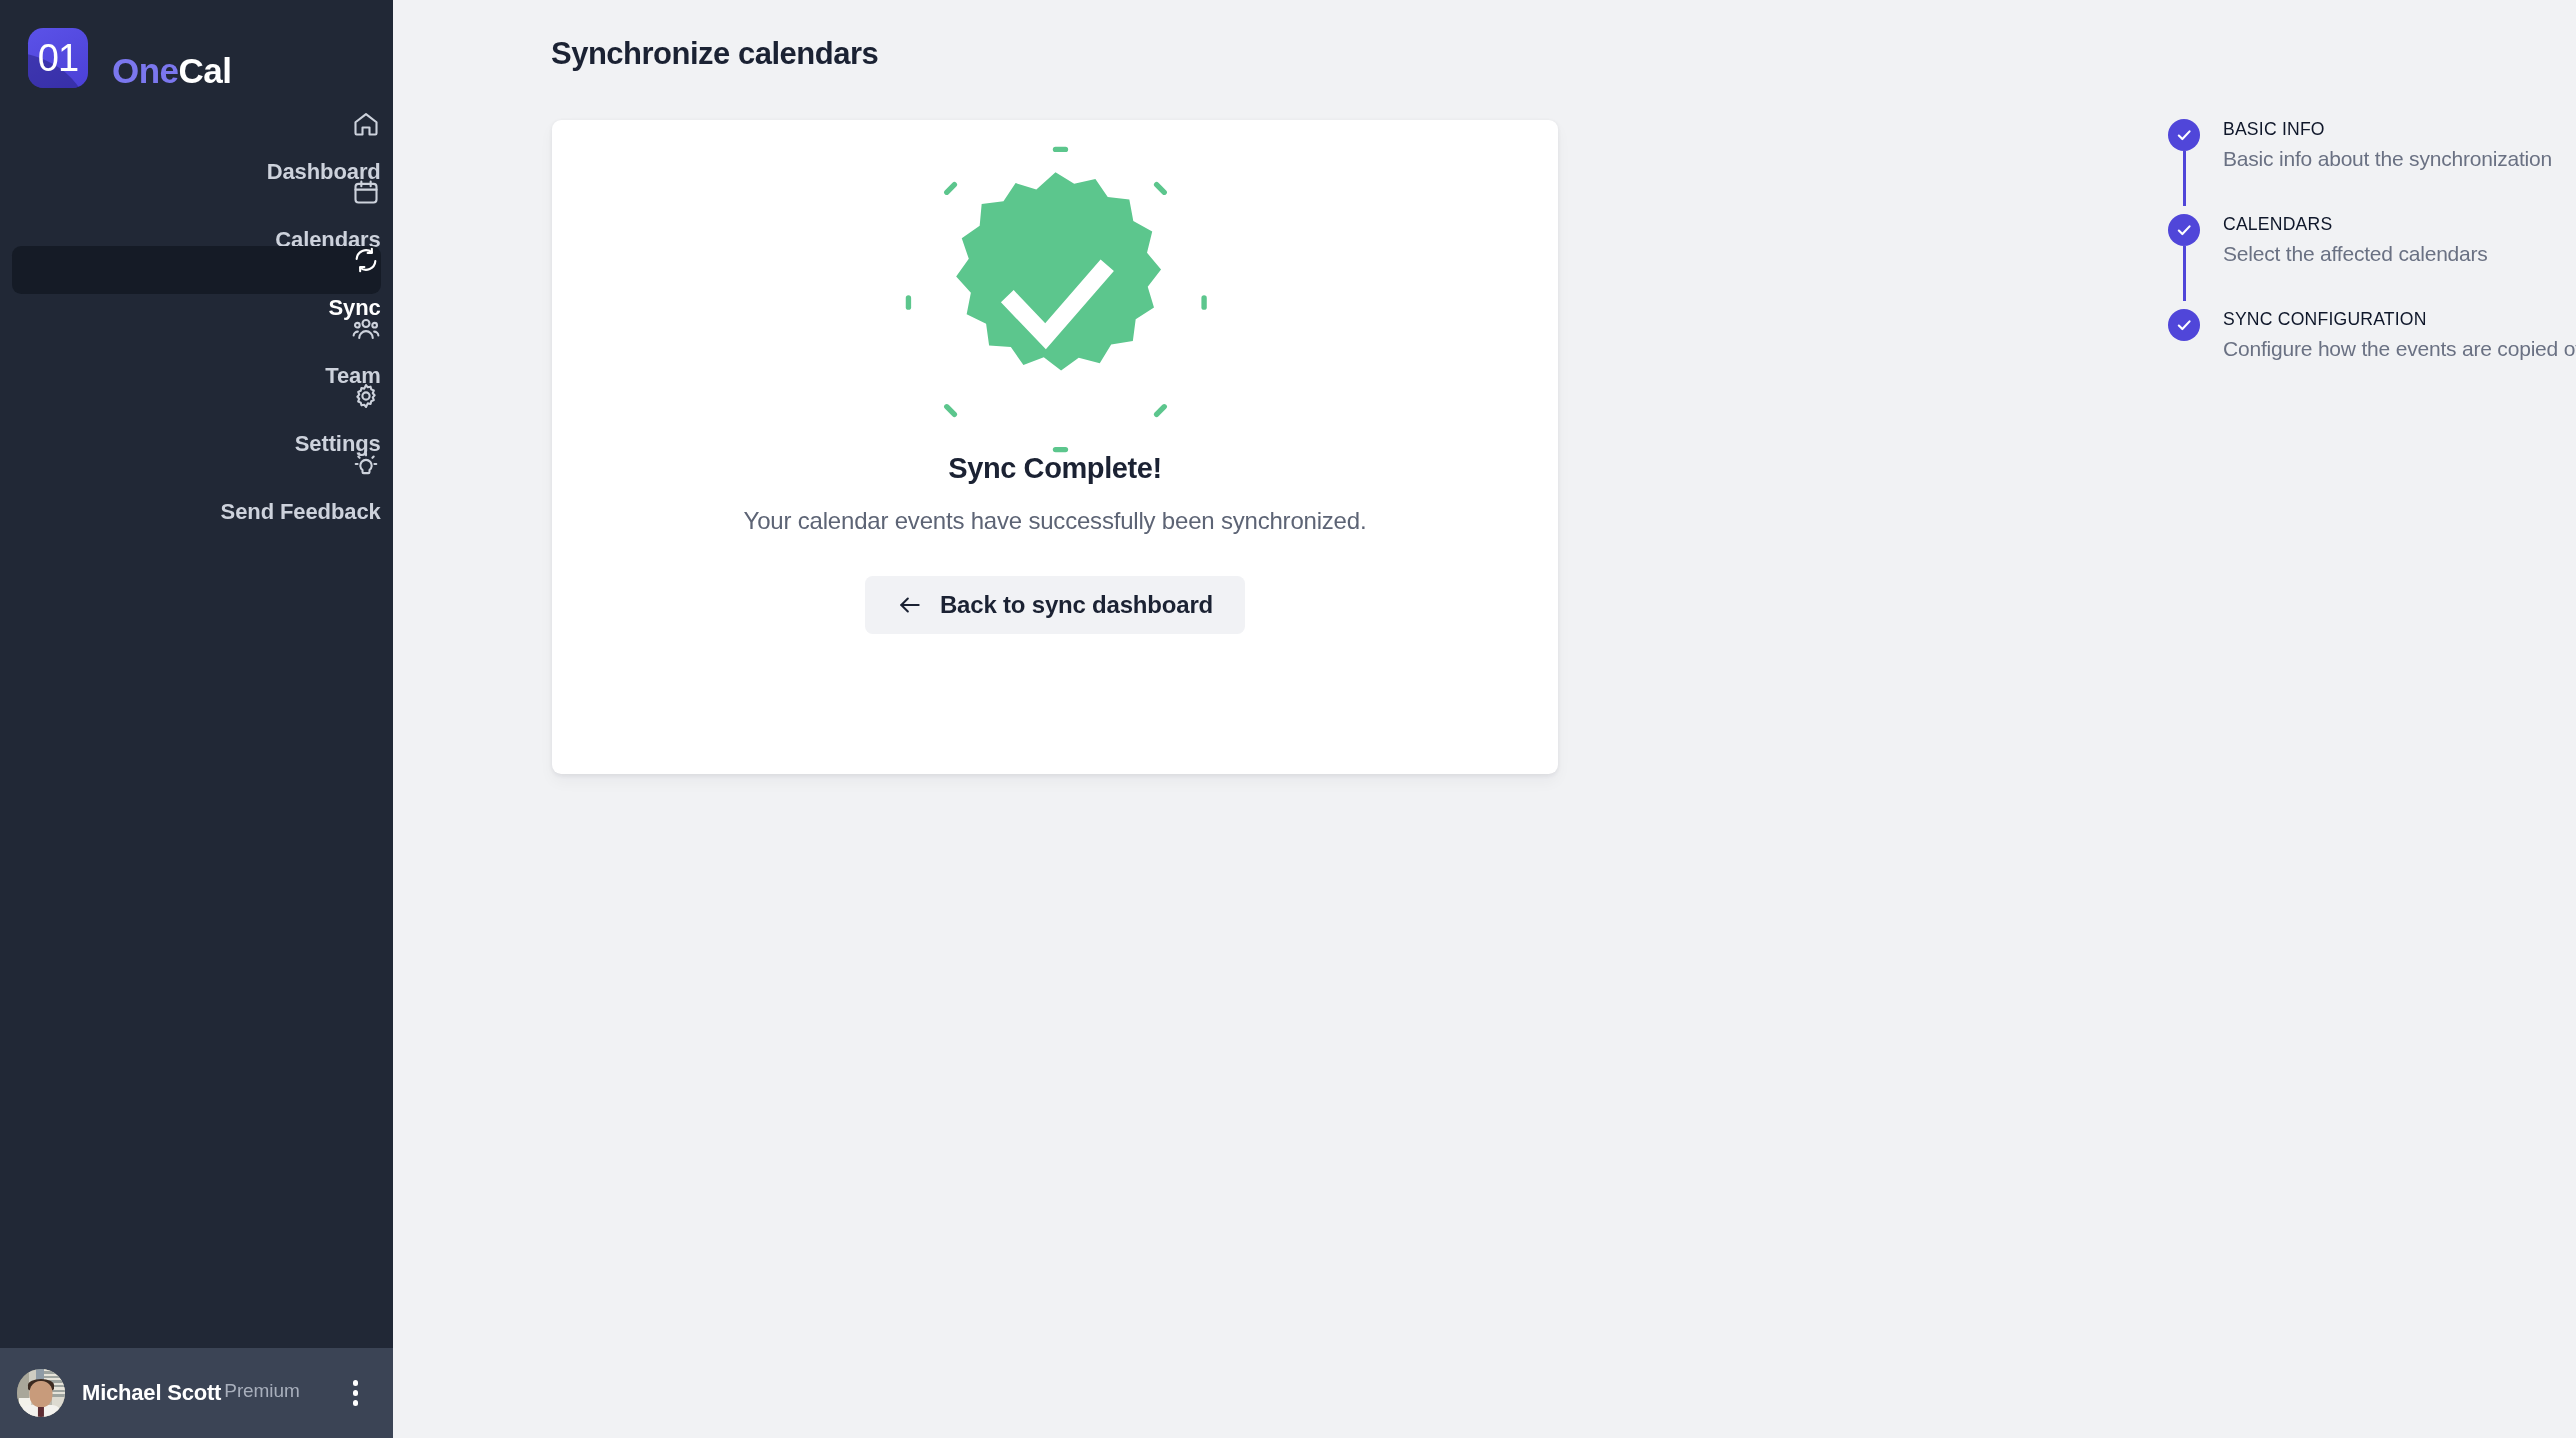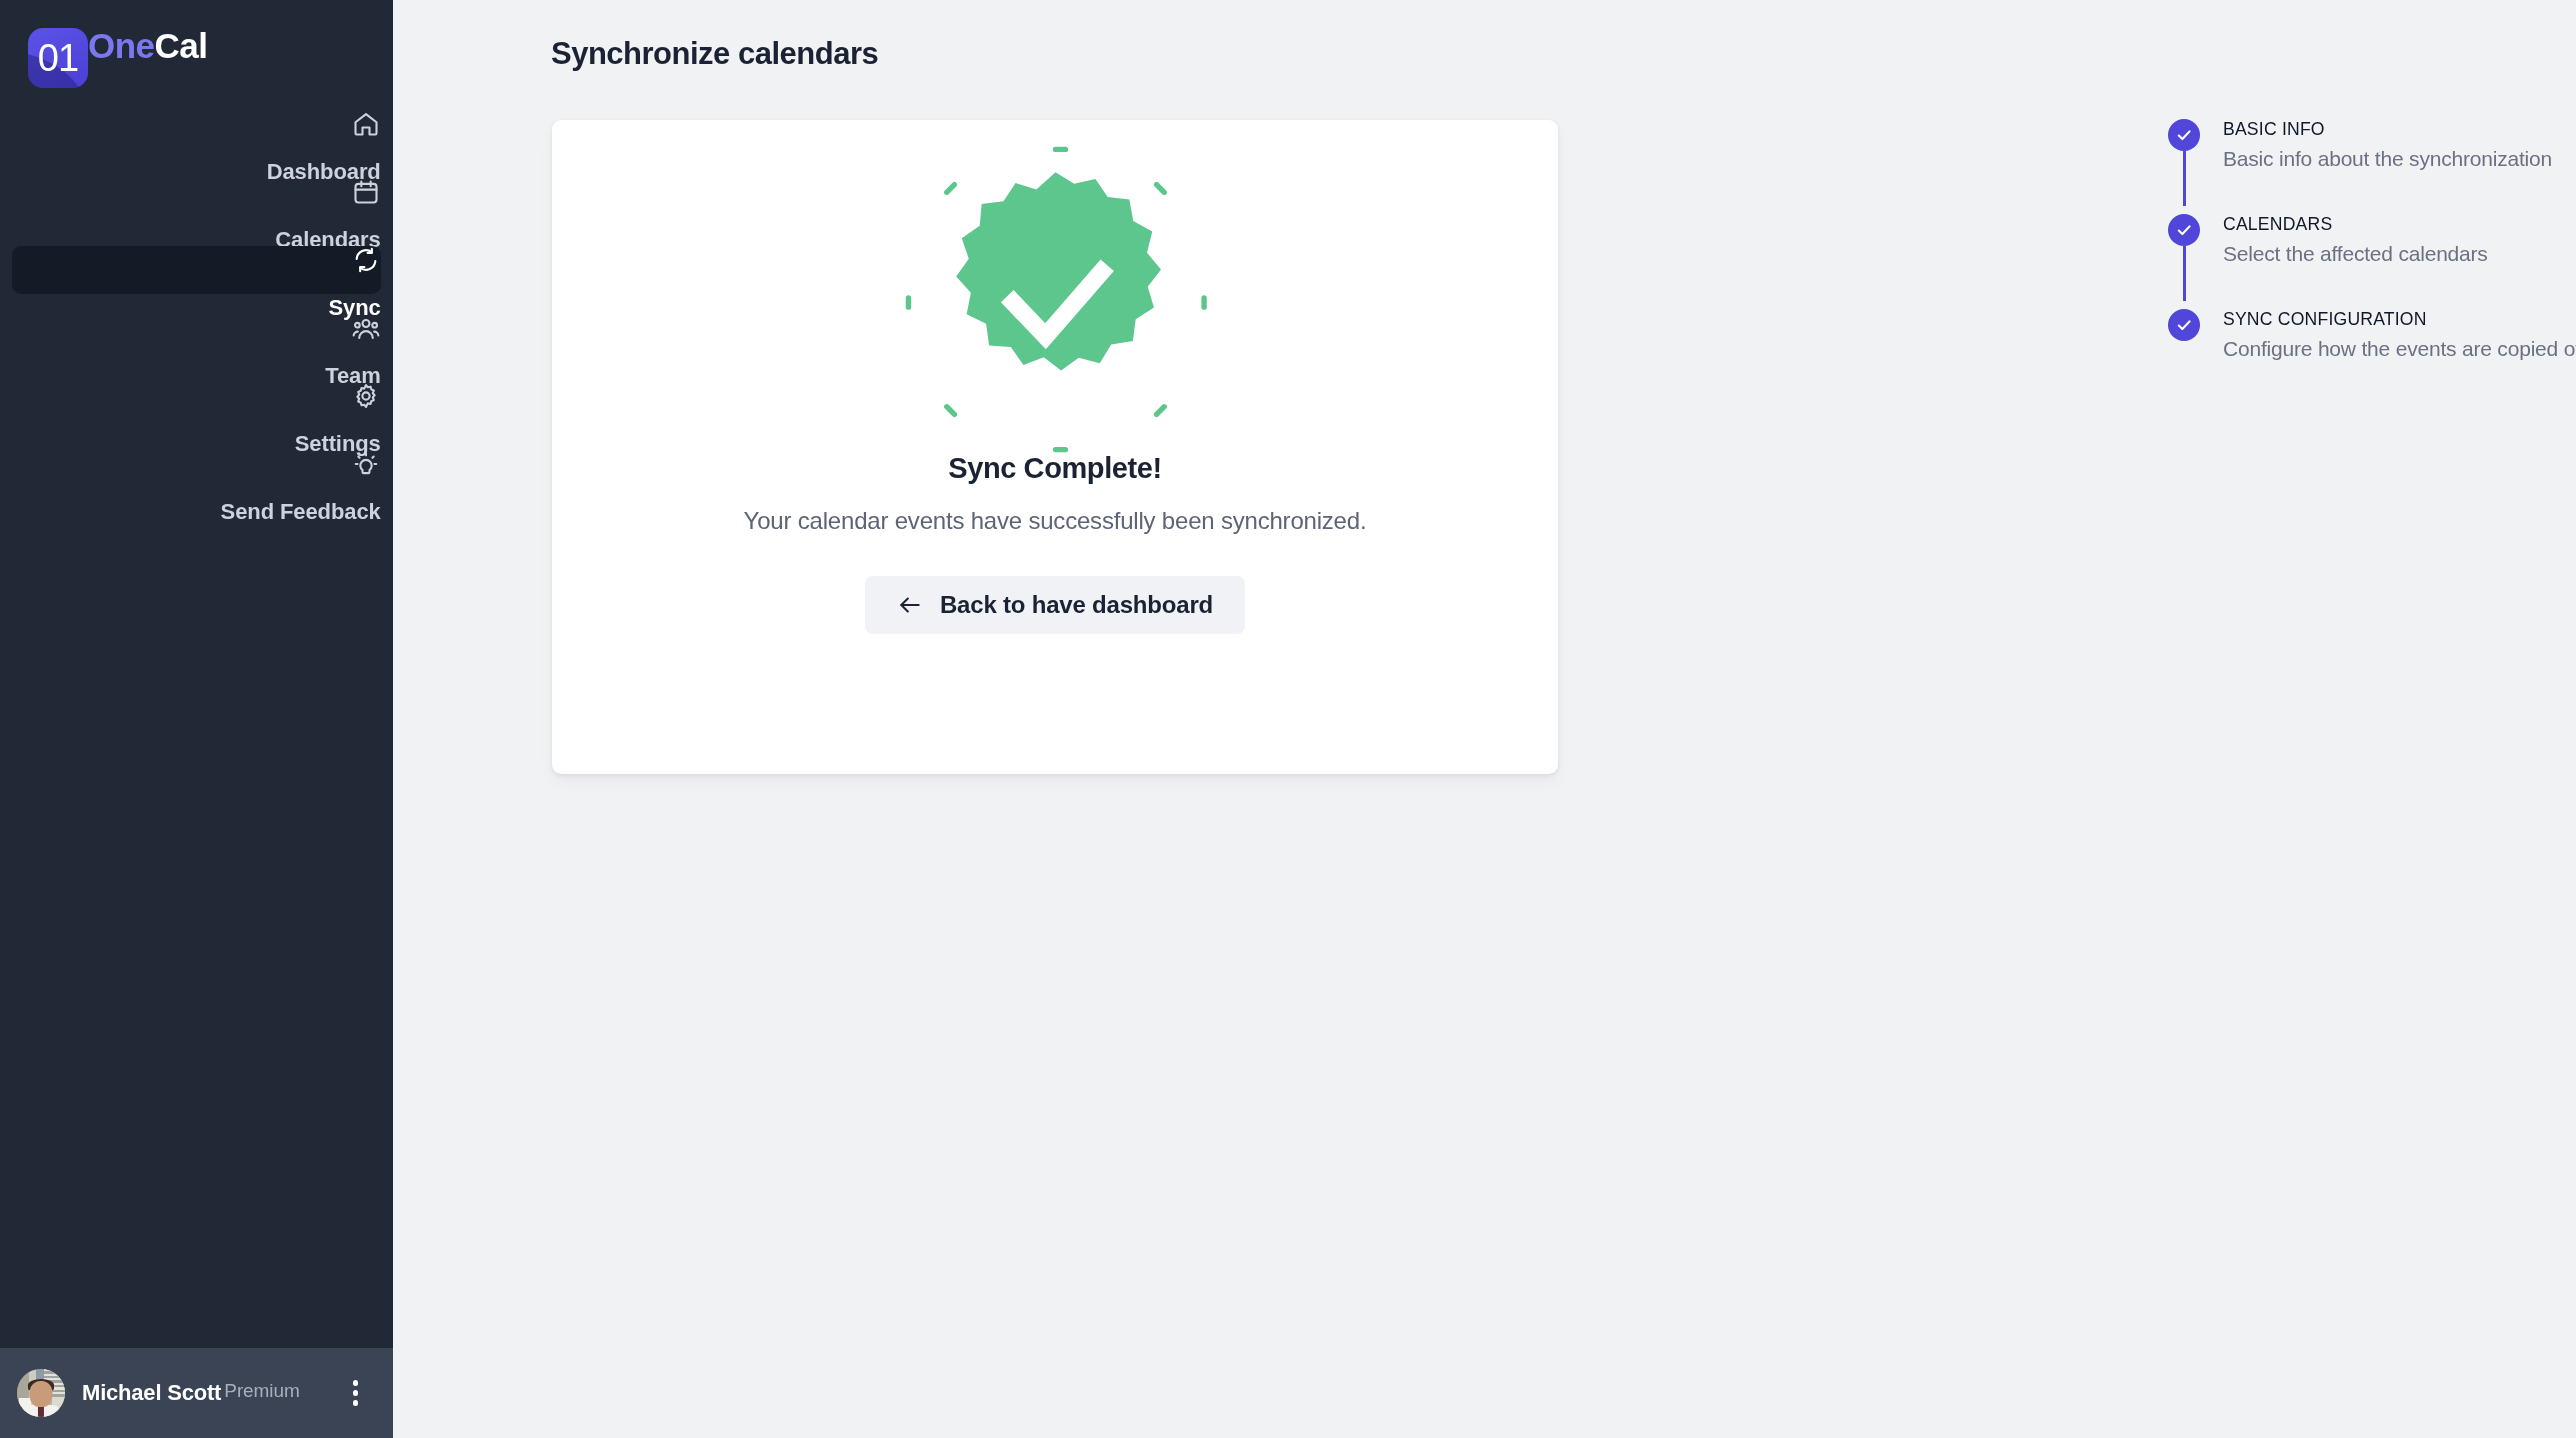--- a/index.html
+++ b/index.html
@@ -23,22 +23,22 @@
     height: 1438px;
     background: #212836;
     display: flex;
     flex-direction: column;
     flex: 0 0 393px;
     position: relative;
   }
 
   .brand {
     display: flex;
-    align-items: flex-start;
-    gap: 0;
+    align-items: flex-end;
+    gap: 24px;
     padding: 28px 0 21.5px 28px;
   }
   .brand-mark {
     width: 60px;
     height: 60px;
     border-radius: 15.3px;
     background: linear-gradient(150deg, #5b52e8 0%, #4b40d6 100%);
     position: relative;
     overflow: hidden;
     flex: 0 0 60px;
@@ -468,21 +468,21 @@
     <div class="complete-title">Sync Complete!</div>
     <div class="complete-sub">Your calendar events have successfully been synchronized.</div>
 
     <button class="back-btn">
       <span class="arrow">
         <svg width="26" height="26" viewBox="0 0 24 24" fill="none" stroke="#1b2233" stroke-width="1.9" stroke-linecap="round" stroke-linejoin="round">
           <path d="M20 12H4"></path>
           <path d="M10 6l-6 6 6 6"></path>
         </svg>
       </span>
-      <span class="label">Back to have dashboard</span>
+      <span class="label">Back to sync dashboard</span>
     </button>
 
   </section>
 
   <aside class="stepper">
 
     <div class="step">
       <div class="line"></div>
       <div class="bullet">
         <svg width="18.4" height="18.4" viewBox="0 0 24 24" fill="none" stroke="#ffffff" stroke-width="2.8" stroke-linecap="round" stroke-linejoin="round">

